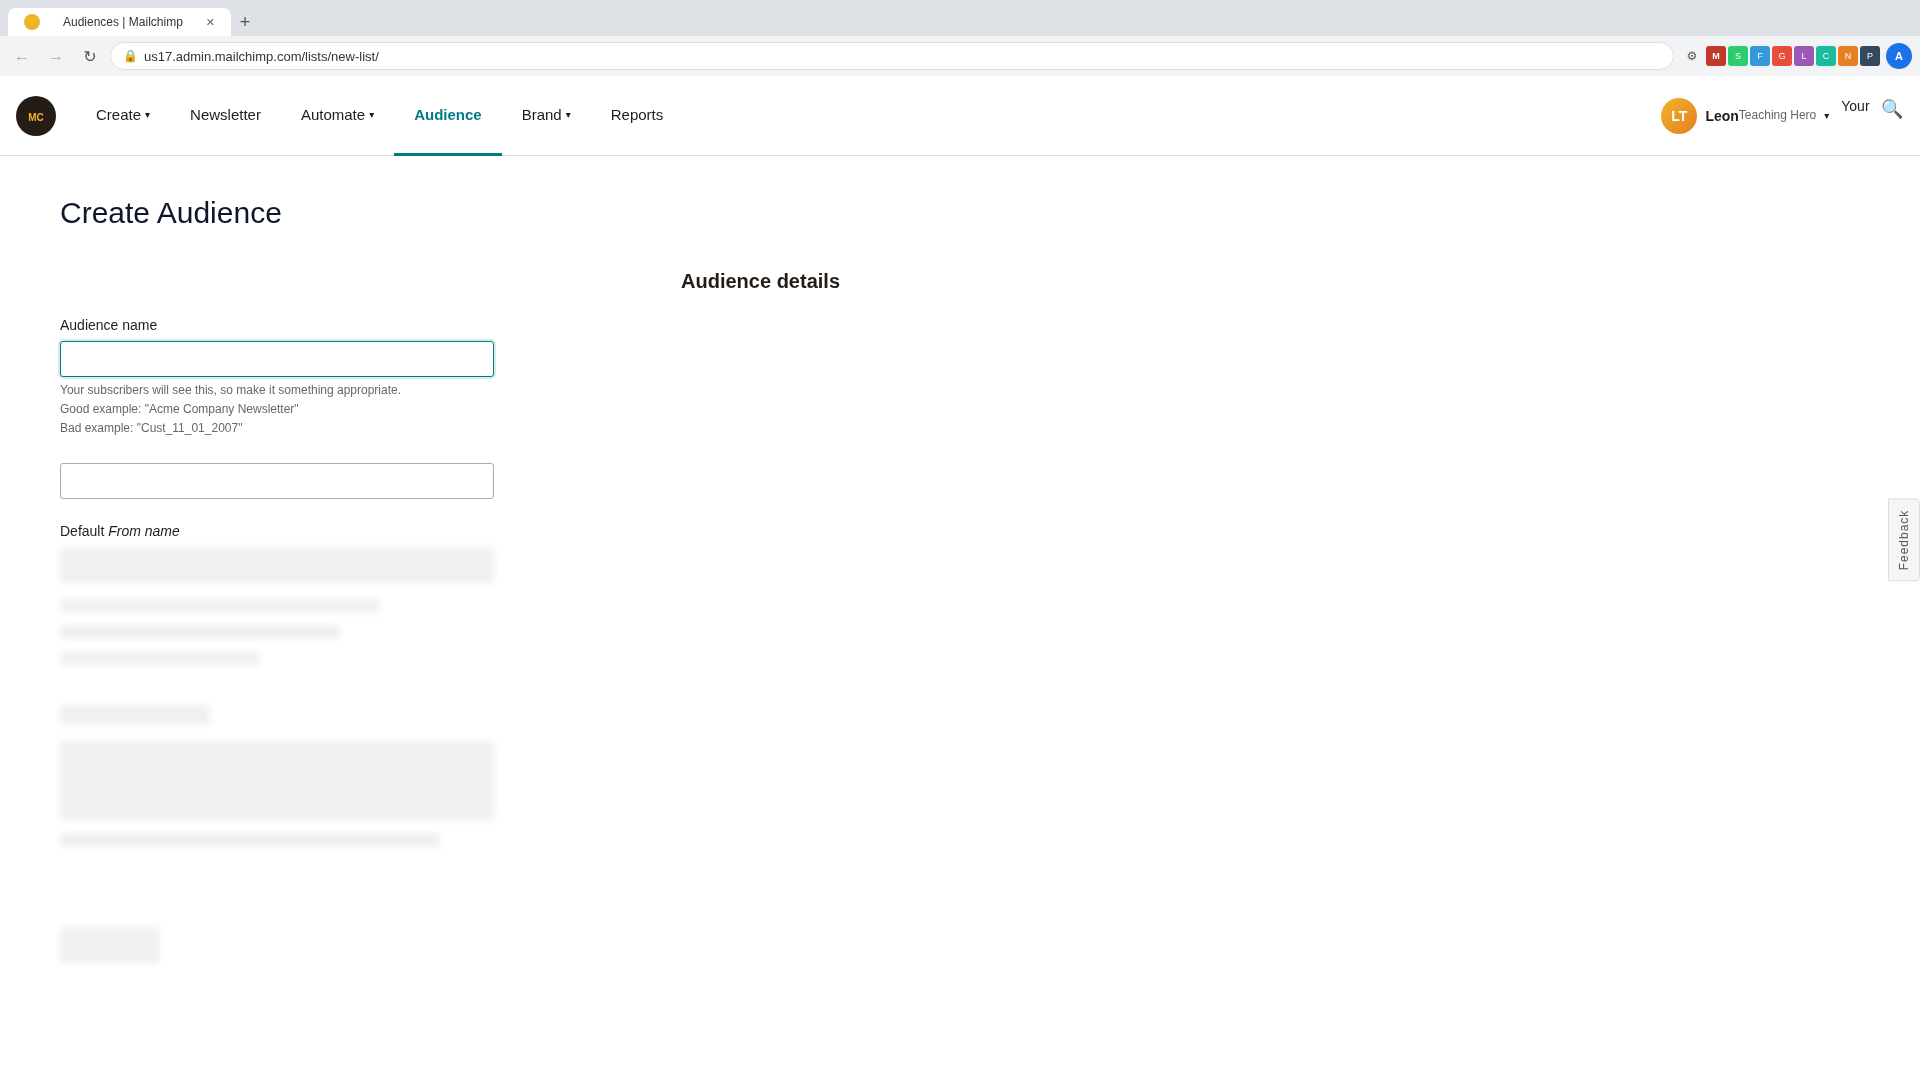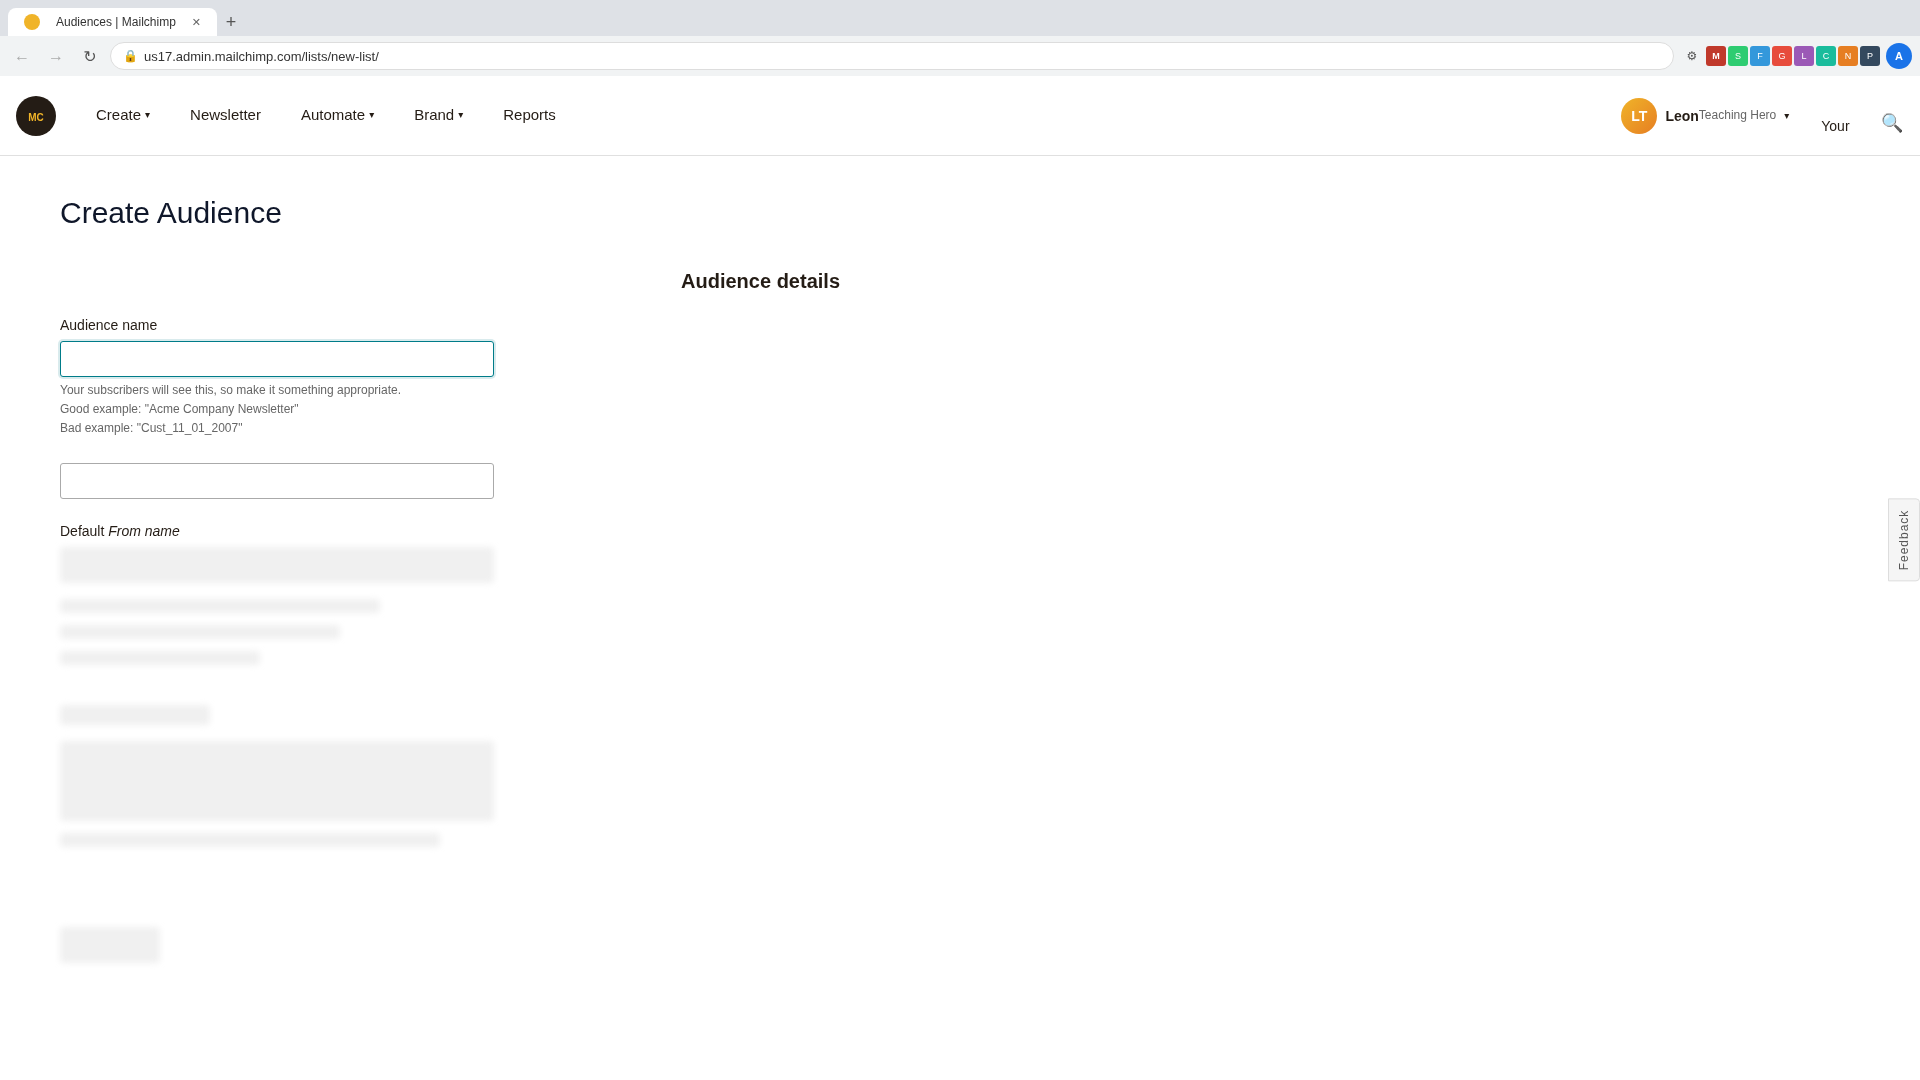--- a/index.html
+++ b/index.html
@@ -1,42 +1,42 @@
 <!DOCTYPE html>
 <html><head>
   <meta charset="utf-8">
   <style>
     * { box-sizing: border-box; margin: 0; padding: 0; }
     body { font-family: -apple-system, BlinkMacSystemFont, 'Helvetica Neue', Arial, sans-serif; background: #fff; color: #241c15; font-size: 14px; }
 
     
     .browser-chrome { background: #dee1e6; width: 1920px; }
     .browser-tab-bar { display: flex; align-items: flex-end; padding: 8px 0 0 8px; height: 36px; }
-    .browser-tab { background: #fff; border-radius: 8px 8px 0 0; padding: 0 16px; height: 28px; display: flex; align-items: center; gap: 16px; font-size: 12px; color: #333; min-width: 180px; }
+    .browser-tab { background: #fff; border-radius: 8px 8px 0 0; padding: 0 16px; height: 28px; display: flex; align-items: center; gap: 23px; font-size: 12px; color: #333; min-width: 180px; }
     .browser-tab .favicon { width: 14px; height: 14px; background: #f0b429; border-radius: 2px; display: inline-block; }
     .browser-tab .close-btn { margin-left: auto; color: #666; font-size: 11px; cursor: pointer; }
     .browser-tab-new { width: 28px; height: 28px; display: flex; align-items: center; justify-content: center; font-size: 18px; color: #555; cursor: pointer; }
     .browser-toolbar { background: #f1f3f4; height: 40px; display: flex; align-items: center; padding: 0 8px; gap: 6px; }
     .browser-nav-btn { width: 28px; height: 28px; border-radius: 50%; border: none; background: transparent; color: #555; font-size: 16px; cursor: pointer; display: flex; align-items: center; justify-content: center; }
     .browser-nav-btn.disabled { color: #aaa; cursor: default; }
     .address-bar { flex: 1; height: 28px; background: #fff; border: 1px solid #ddd; border-radius: 14px; display: flex; align-items: center; padding: 0 12px; font-size: 13px; color: #333; }
     .address-bar .lock-icon { color: #5f6368; font-size: 12px; margin-right: 6px; }
     .browser-action-btn { width: 24px; height: 24px; display: flex; align-items: center; justify-content: center; color: #555; font-size: 14px; cursor: pointer; }
     .browser-extensions { display: flex; gap: 2px; align-items: center; }
     .ext-icon { width: 20px; height: 20px; border-radius: 3px; display: flex; align-items: center; justify-content: center; font-size: 11px; }
 
     
     .app-header { height: 80px; border-bottom: 1px solid #e0e0e0; display: flex; align-items: center; padding: 0 16px; background: #fff; }
     .logo { width: 40px; height: 40px; margin-right: 20px; }
     .logo svg { width: 40px; height: 40px; }
     .nav { display: flex; align-items: center; flex: 1; }
     .nav-item { display: flex; align-items: center; padding: 12px 20px; height: 80px; font-size: 15px; color: #241c15; cursor: pointer; text-decoration: none; border-bottom: 3px solid transparent; }
     .nav-item.active { color: #007c89; border-bottom: 3px solid #007c89; font-weight: 600; }
     .nav-item .chevron { font-size: 10px; margin-left: 4px; }
-    .nav-right { display: flex; align-items: flex-end; gap: 32px; margin-left: auto; }
+    .nav-right { display: flex; align-items: flex-start; gap: 12px; margin-left: auto; }
     .user-avatar { width: 36px; height: 36px; border-radius: 50%; background: linear-gradient(135deg, #f0b429, #e67e22); display: flex; align-items: center; justify-content: center; color: #fff; font-weight: bold; font-size: 14px; }
     .user-info { display: flex; flex-direction: row; }
     .user-name { font-size: 14px; font-weight: 600; }
     .user-role { font-size: 12px; color: #666; }
     .header-help { font-size: 14px; color: #241c15; cursor: pointer; }
     .header-search { font-size: 18px; color: #241c15; cursor: pointer; }
     .dropdown-arrow { font-size: 10px; color: #241c15; cursor: pointer; }
 
     
     .main-content { padding: 40px 60px; max-width: 900px; }
@@ -107,20 +107,23 @@
       <span>Create</span>
       <span class="chevron">▾</span>
     </a>
     <a class="nav-item">
       <span>Newsletter</span>
     </a>
     <a class="nav-item">
       <span>Automate</span>
       <span class="chevron">▾</span>
     </a>
+    <a class="nav-item active">
+      <span>Audience</span>
+    </a>
     <a class="nav-item">
       <span>Brand</span>
       <span class="chevron">▾</span>
     </a>
     <a class="nav-item">
       <span>Reports</span>
     </a>
   </nav>
 
   <div class="nav-right">

